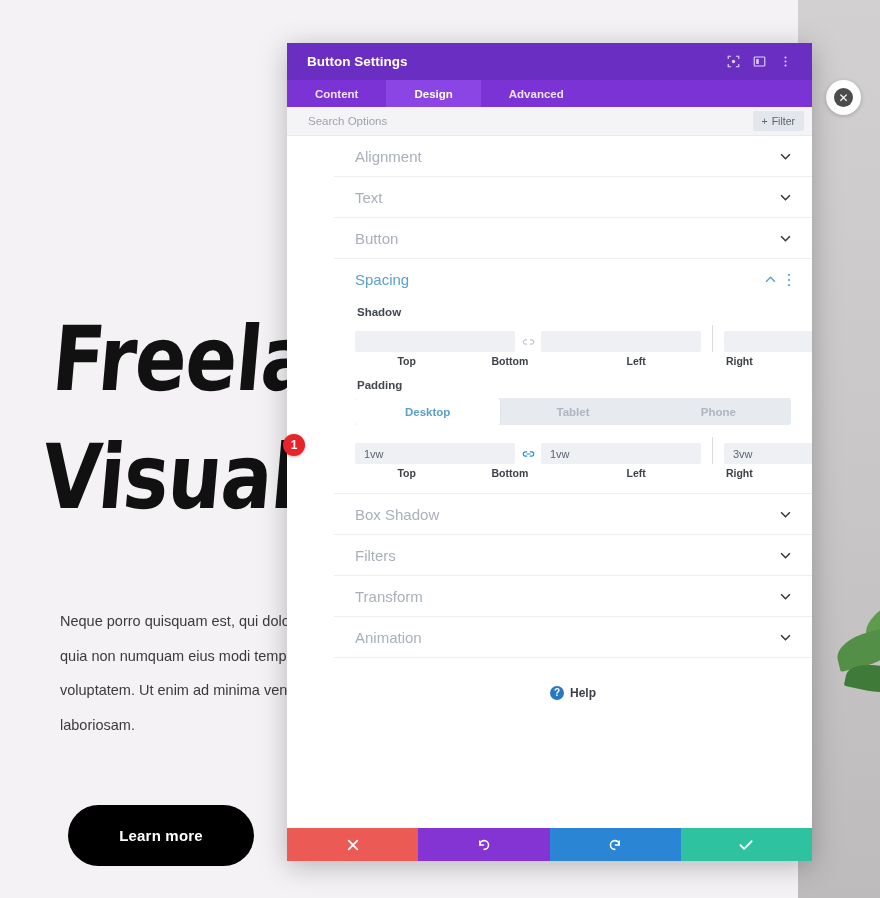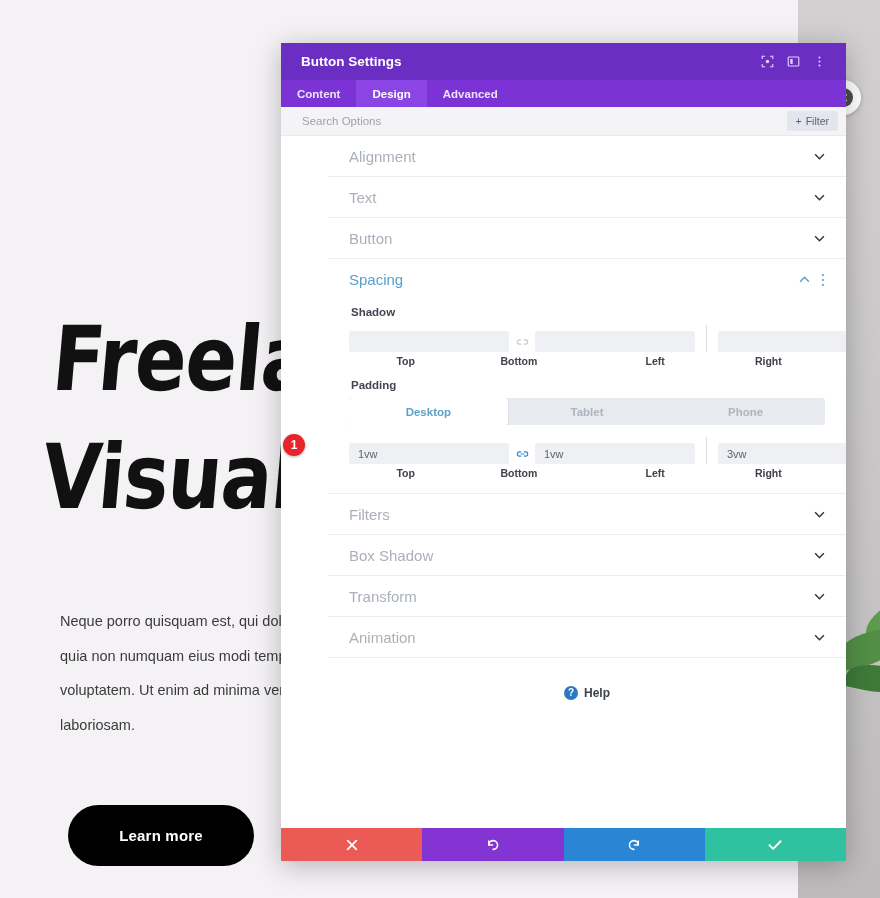--- a/index.html
+++ b/index.html
@@ -97,22 +97,22 @@
   #bg-close-btn .dot {
     width: 19px; height: 19px; border-radius: 50%;
     background: #4c4c4c;
     display: flex; align-items: center; justify-content: center;
     color: #fff; font-size: 12px; line-height: 1;
   }
 
   
   #modal {
     position: absolute;
-    left: 281px; top: 43px;
-    width: 565px;
+    left: 287px; top: 43px;
+    width: 525px;
     height: 818px;
     background: #fff;
     box-shadow: 0 5px 26px rgba(0,0,0,.26);
     z-index: 10;
     display: flex;
     flex-direction: column;
     overflow: hidden;
   }
 
   
@@ -138,21 +138,21 @@
   }
 
   
   #tab-bar {
     height: 27px;
     background: #7b33d6;
     display: flex;
     flex: 0 0 auto;
   }
   #tab-bar .tab {
-    padding: 0 16px;
+    padding: 0 28px;
     display: flex; align-items: center;
     color: #efe3fb;
     font-size: 11.5px;
     font-weight: 700;
     cursor: pointer;
   }
   #tab-bar .tab.active {
     background: #8b45e4;
     color: #ffffff;
   }
@@ -557,30 +557,30 @@
           <div class="lh">
             <span>Left</span>
             <span>Right</span>
           </div>
         </div>
 
       </div>
     </div>
 
     <div class="acc-row">
-      <span class="acc-label">Filters</span>
+      <span class="acc-label">Box Shadow</span>
       <span class="chev">
         <svg width="11" height="7" viewBox="0 0 12 8" fill="none" stroke="#2f3640" stroke-width="1.7">
             <path d="M1 1.5l5 5 5-5"></path>
           </svg>
       </span>
     </div>
 
     <div class="acc-row">
-      <span class="acc-label">Box Shadow</span>
+      <span class="acc-label">Filters</span>
       <span class="chev">
         <svg width="11" height="7" viewBox="0 0 12 8" fill="none" stroke="#2f3640" stroke-width="1.7">
             <path d="M1 1.5l5 5 5-5"></path>
           </svg>
       </span>
     </div>
 
     <div class="acc-row">
       <span class="acc-label">Transform</span>
       <span class="chev">

